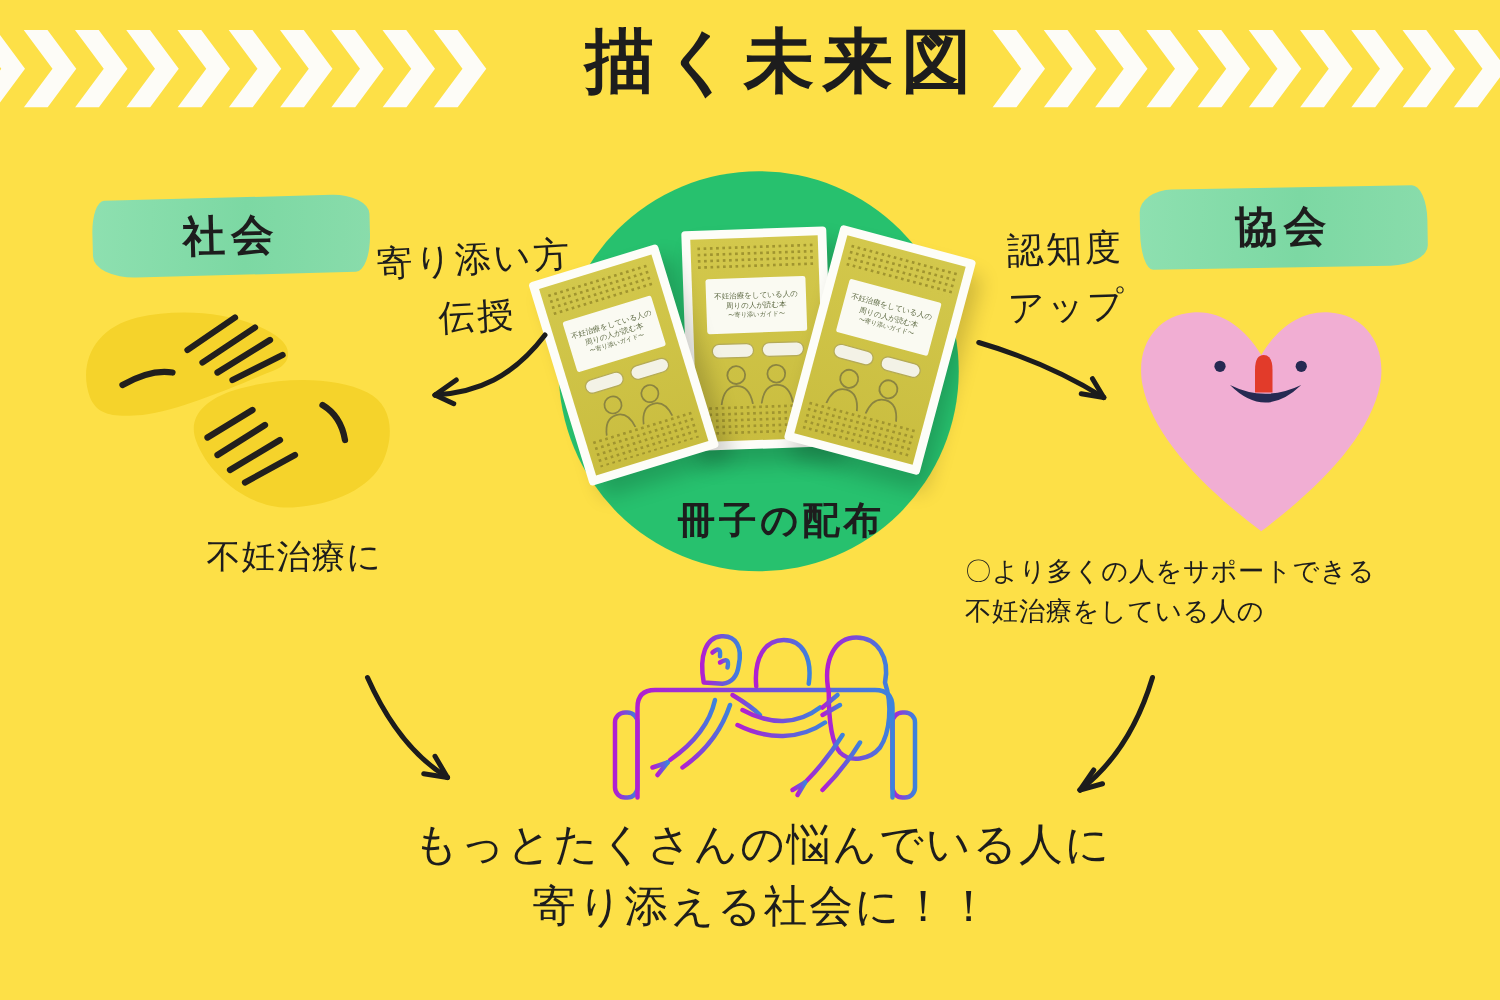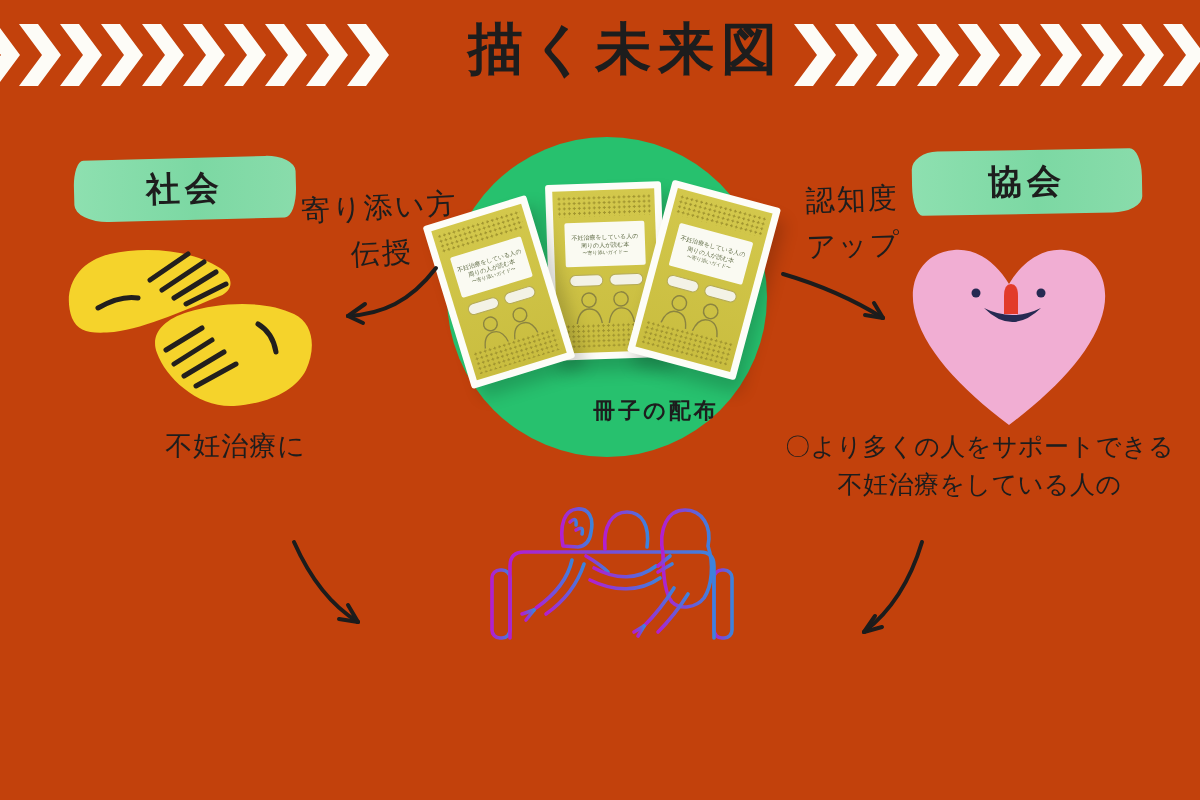--- a/index.html
+++ b/index.html
@@ -1,18 +1,18 @@
 <!DOCTYPE html>
 <html><head>
 <meta charset="utf-8">
 <style>
   html,body{margin:0;padding:0;}
   .canvas{
     position:relative; width:1200px; height:800px; overflow:hidden;
-    background:#c2410c; color:#1d1d1d;
+    background:#fde047; color:#1d1d1d;
     font-family:"DejaVu Sans","Liberation Sans",sans-serif;
   }
   .abs{position:absolute;}
 
   
   #title{left:436px; top:12px; width:380px; text-align:center;
     font-size:56px; font-weight:600; letter-spacing:7px; z-index:3;}
   .chev{top:24px; z-index:1;}
   #chevL{left:0px;} #chevR{left:790px;}
 
@@ -25,31 +25,31 @@
   #assocLabel{left:912px; top:150px; width:230px; height:64px;
     border-radius:26px 12px 30px 10px / 18px 28px 16px 30px; transform:rotate(-1deg);}
 
   
   .note{font-size:29px; letter-spacing:2px; line-height:1.6; z-index:5; text-align:center;}
   #methodLeft{left:268px; top:184px; width:225px; transform:rotate(-3deg);}
   #methodRight{left:778px; top:176px; width:150px; transform:rotate(-2deg);}
 
   #outcomeLeft{left:68px; top:426px; width:335px; text-align:center;
     font-size:27px; line-height:1.45; letter-spacing:1px; z-index:5;}
-  #outcomeRight{left:772px; top:428px; width:415px; text-align:center;
-    font-size:25px; line-height:1.5; letter-spacing:0.5px; z-index:5;}
+  #outcomeRight{left:772px; top:442px; width:415px; text-align:left;
+    font-size:21px; line-height:1.5; letter-spacing:0.5px; z-index:5;}
 
   #conclusion{left:280px; top:652px; width:660px; text-align:center;
     font-size:35px; line-height:1.42; letter-spacing:1.5px; z-index:5;}
 
   
   #circle{left:447px; top:137px; width:320px; height:320px;
     border-radius:50%; background:#27c16e; z-index:0;}
-  #caption{left:546px; top:396px; width:220px; text-align:center;
-    font-size:22px; font-weight:600; letter-spacing:3px; z-index:4;}
+  #caption{left:515px; top:396px; width:220px; text-align:center;
+    font-size:30px; font-weight:600; letter-spacing:3px; z-index:4;}
 
   .booklet{background:#fdfdf8; border-radius:3px; padding:7px;
     box-shadow:8px 12px 16px rgba(0,0,0,0.18); box-sizing:border-box;}
   #bookCenter{left:548px; top:183px; width:116px; height:176px; transform:rotate(-2deg); z-index:1;}
   #bookLeft{left:445px; top:207px; width:108px; height:170px; transform:rotate(-17deg); z-index:2;}
   #bookRight{left:648px; top:191px; width:112px; height:178px; transform:rotate(15deg); z-index:2;}
   .cover{position:relative; width:100%; height:100%; overflow:hidden;
     background:linear-gradient(180deg,#d3c84c,#c9bd3f);}
   .dots{position:absolute; left:4%; right:4%;
     background-image:radial-gradient(#a1952f 1px, transparent 1.4px);
@@ -310,14 +310,18 @@
       <path d="M70,152 L70,174"></path>
       <path d="M95,152 L95,178"></path>
       <path d="M123,154 L123,180"></path>
       <path d="M150,152 L150,178"></path>
       <path d="M172,154 L172,178"></path>
       <path d="M196,152 L196,176"></path>
       <path d="M215,152 L215,172"></path>
     </g>
   </svg>
 
+  <div class="abs" id="conclusion">
+    <div>もっとたくさんの悩んでいる人に</div>
+    <div>寄り添える社会に！！</div>
+  </div>
 
 </div>
 
 </body></html>

